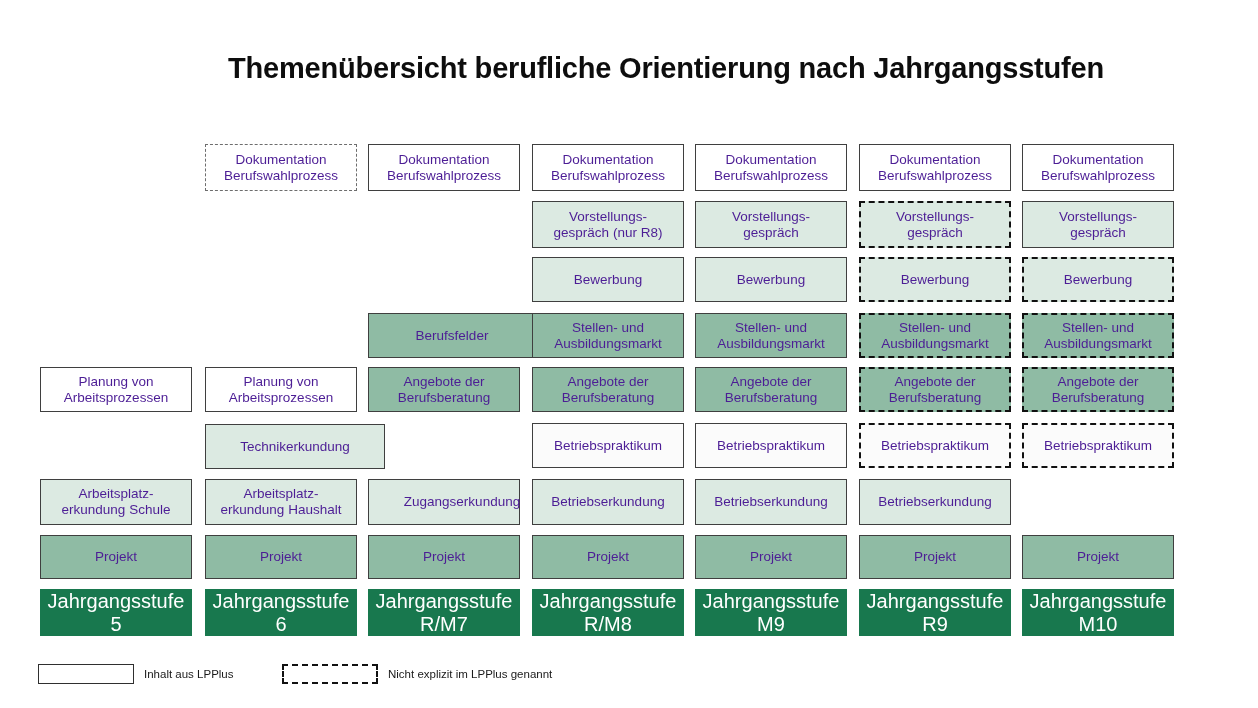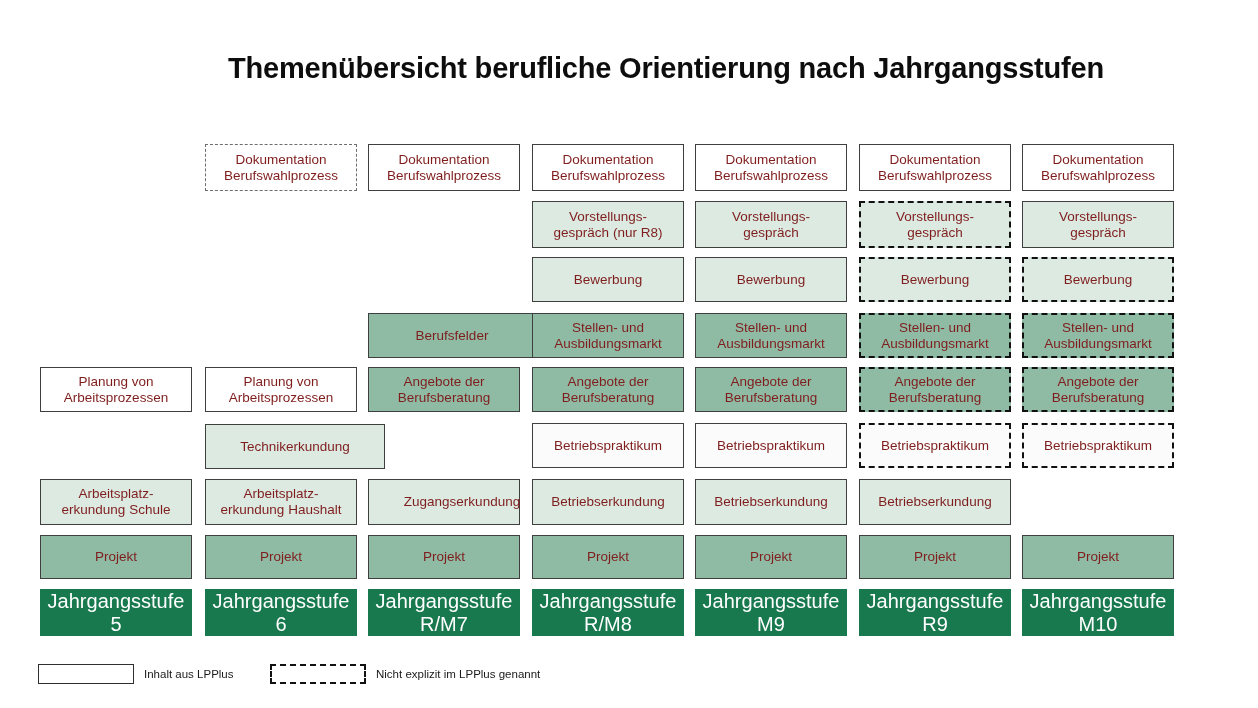--- a/index.html
+++ b/index.html
@@ -34,21 +34,21 @@
   }
   .cell {
     position: absolute;
     box-sizing: border-box;
     display: flex;
     align-items: center;
     justify-content: center;
     text-align: center;
     font-size: 13.5px;
     line-height: 1.18;
-    color: #7f1d1d;
+    color: #4c1d95;
     padding: 2px 4px;
   }
   .cell .txt {
     display: block;
     white-space: pre-line;
   }
   
   .fill-white   { background: #ffffff; }
   .fill-offwhite{ background: #fbfbfb; }
   .fill-light   { background: #dceae2; }
@@ -284,19 +284,19 @@
         <span class="txt">Jahrgangsstufe
 M10</span>
       </div>
     </div>
 
   <div id="legend">
       <div class="lg-item" style="left: 0px; top: 0px; justify-content: flex-end;">
         <span class="lg-swatch solid"></span>
         <span class="lg-label">Inhalt aus LPPlus</span>
       </div>
-      <div class="lg-item" style="left: 232px; top: 0px;">
+      <div class="lg-item" style="left: 244px; top: 0px;">
         <span class="lg-swatch dashed"></span>
         <span class="lg-label">Nicht explizit im LPPlus genannt</span>
       </div>
     </div>
 
 </div>
 
 </body></html>

